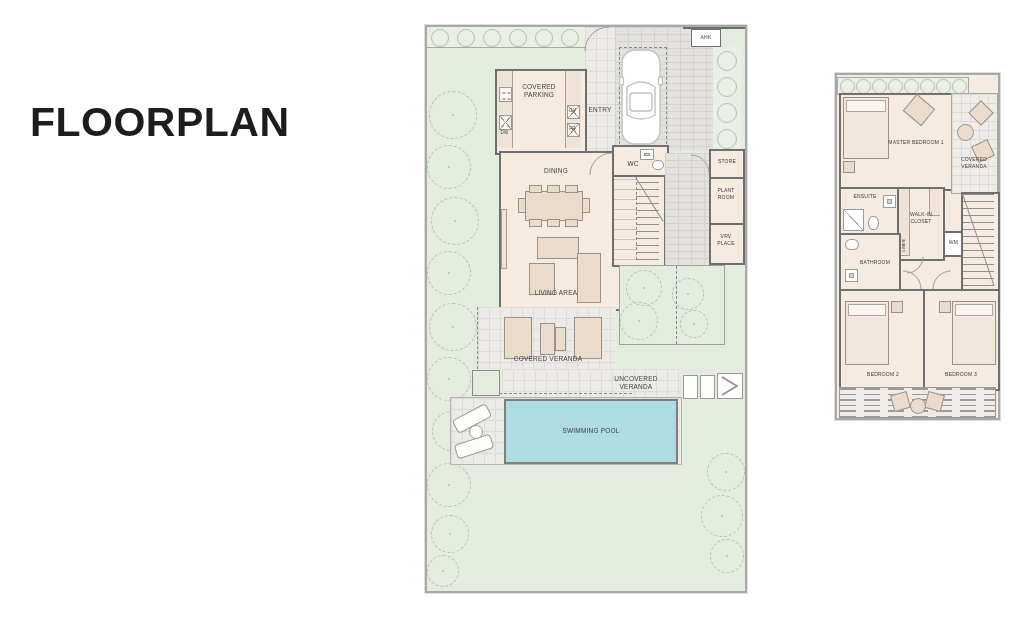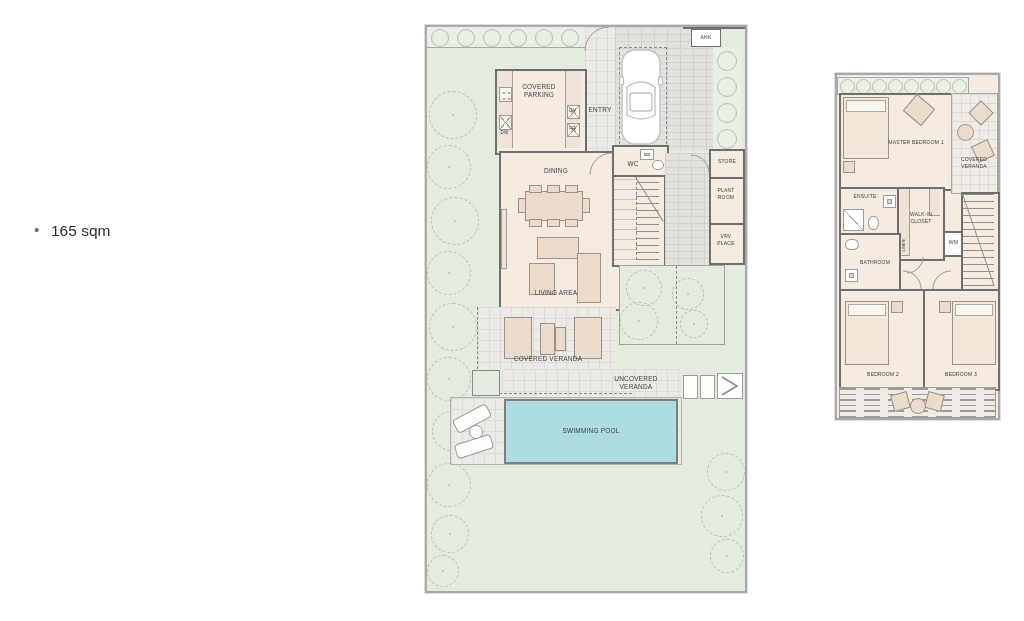--- a/index.html
+++ b/index.html
@@ -60,23 +60,23 @@
   .wallseg{position:absolute;background:var(--wall,#6f6f6f);}
   .circle{border-radius:50%;}
   svg.overlay{position:absolute;left:0;top:0;pointer-events:none;}
 </style>
 </head>
 <body>
 
 <div id="canvas">
 
   <div class="title">
+    <div>FLOORPLAN</div>
   </div>
   <div class="bullets">
-    <div class="b">165 sqm</div>
   </div>
 
   <div class="plan" style="left:425px;top:25px;width:318px;height:564px;">
 
     <div class="bushstrip" style="left:0;top:0;width:158px;height:20px;border-bottom:1.5px solid #a8a8a8;">
       <div class="bush" style="left:4px;top:2px;width:16px;height:16px;"></div>
       <div class="bush" style="left:30px;top:2px;width:16px;height:16px;"></div>
       <div class="bush" style="left:56px;top:2px;width:16px;height:16px;"></div>
       <div class="bush" style="left:82px;top:2px;width:16px;height:16px;"></div>
       <div class="bush" style="left:108px;top:2px;width:16px;height:16px;"></div>

